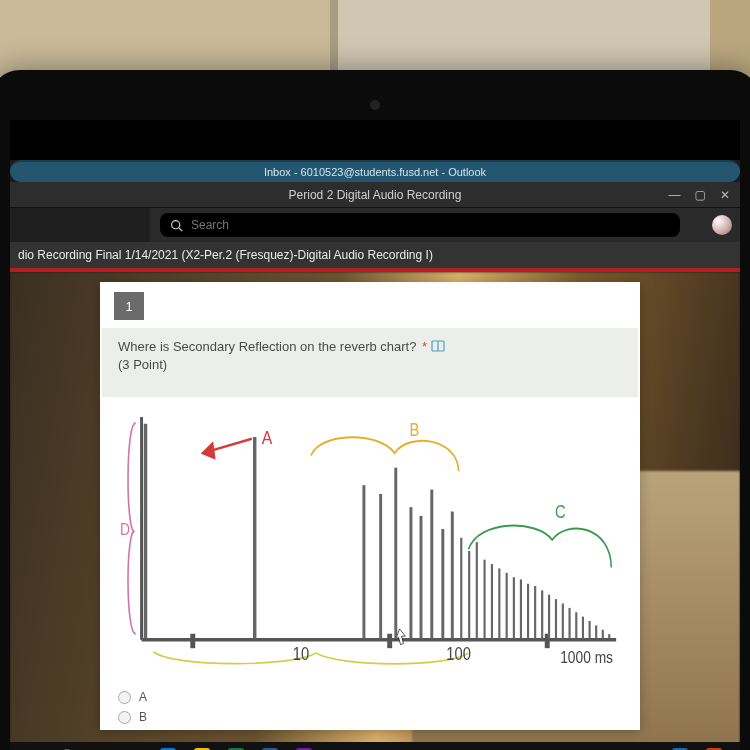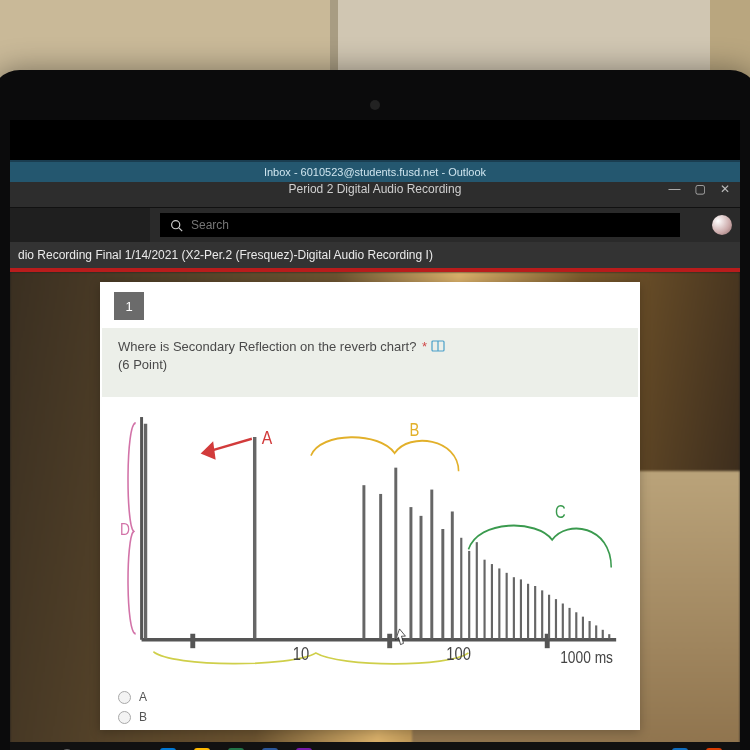--- a/index.html
+++ b/index.html
@@ -13,28 +13,28 @@
 
   
   .laptop { position: absolute; left: -10px; right: -10px; top: 70px; bottom: -20px; background: #0b0b0c; border-radius: 30px 30px 0 0; box-shadow: 0 0 30px rgba(0,0,0,.4); }
   .bezel { position: absolute; left: 20px; right: 20px; top: 50px; bottom: 0; background: #000; }
   .camera { position: absolute; top: 30px; left: 50%; width: 10px; height: 10px; background: #222; border-radius: 50%; transform: translateX(-50%); }
 
   
   .screen { position: absolute; left: 20px; right: 20px; top: 90px; bottom: 0; background: #1b1b1b; display: flex; flex-direction: column; }
 
   
-  .tabstrip { height: 22px; background: #24576f; color: #cfe5ef; font-size: 11px; display: flex; align-items: center; justify-content: center; border-top: 2px solid #1a3d50; }
-  .titlebar { height: 26px; background: #2d2d2d; color: #cfcfcf; font-size: 12px; display: flex; align-items: flex-start; justify-content: center; position: relative; border-bottom: 1px solid #111; }
+  .tabstrip { height: 22px; background: #24576f; color: #cfe5ef; font-size: 11px; display: flex; align-items: center; justify-content: center; border-top: 2px solid #1a3d50; border-radius: 11px; }
+  .titlebar { height: 26px; background: #2d2d2d; color: #cfcfcf; font-size: 12px; display: flex; align-items: center; justify-content: center; position: relative; border-bottom: 1px solid #111; }
   .titlebar .winbtns { position: absolute; right: 10px; display: flex; gap: 14px; font-size: 12px; color: #bbb; }
 
   
   .searchrow { height: 34px; background: #2a2a2a; display: flex; align-items: center; padding: 0 12px 0 150px; color: #d0d0d0; position: relative; }
   .backarea { position: absolute; left: 0; top:0; bottom:0; width: 140px; background: rgba(0,0,0,.25);}
-  .searchbox { flex: 1; background: #000; border-radius: 0; height: 24px; display: flex; align-items: center; padding: 0 10px; gap: 8px; max-width: 520px;}
+  .searchbox { flex: 1; background: #000; border-radius: 8px; height: 24px; display: flex; align-items: center; padding: 0 10px; gap: 8px; max-width: 520px;}
   .searchbox input { flex:1; background: transparent; border: 0; outline: 0; color: #ddd; font-size: 12px;}
   .mag { width: 13px; height: 13px; }
   .avatar { position: absolute; right: 8px; width: 20px; height: 20px; border-radius: 50%; background: radial-gradient(circle at 30% 30%, #fff, #caa 60%, #866);}
   .subheader { height: 30px; background: #333; color: #eaeaea; font-size: 12px; display:flex; align-items:center; padding-left: 8px; border-bottom: 4px solid #b91c1c;}
 
   
   .desktop { flex: 1; position: relative; overflow: hidden; }
   .wallpaper { position: absolute; inset: 0; background: linear-gradient(100deg, #3a2f21 0%, #6b5330 40%, #d9b06a 55%, #7a5a2c 70%, #2c2119 100%); filter: blur(1px);}
   .wallpaper::after{content:"";position:absolute;right:0;top:40%;bottom:0;width:45%;background:linear-gradient(#baa37a,#8c704a);}
 
@@ -106,21 +106,21 @@
       <div class="form-area">
         <div class="qnum">1</div>
         <div class="question-block">
           <span>Where is Secondary Reflection on the reverb chart?</span>
           <span class="req">*</span>
           <svg width="14" height="12" style="vertical-align:-1px">
               <rect x="1" y="1" width="12" height="10" rx="1" fill="none" stroke="#4aa0c9" stroke-width="1.2"></rect>
               <line x1="7" y1="1" x2="7" y2="11" stroke="#4aa0c9" stroke-width="1.2"></line>
             </svg>
           <br>
-          <span>(6 Point)</span>
+          <span>(3 Point)</span>
         </div>
 
         <div class="chart-holder">
           <svg id="reverb-chart" viewBox="0 0 520 230" preserveAspectRatio="none">
 
             <line x1="28" y1="10" x2="28" y2="195" stroke="#555" stroke-width="3"></line>
             <line x1="28" y1="195" x2="510" y2="195" stroke="#555" stroke-width="3"></line>
 
             <g stroke="#d23b3b" stroke-width="2" fill="#d23b3b">
               <line x1="140" y1="28" x2="90" y2="40"></line>

